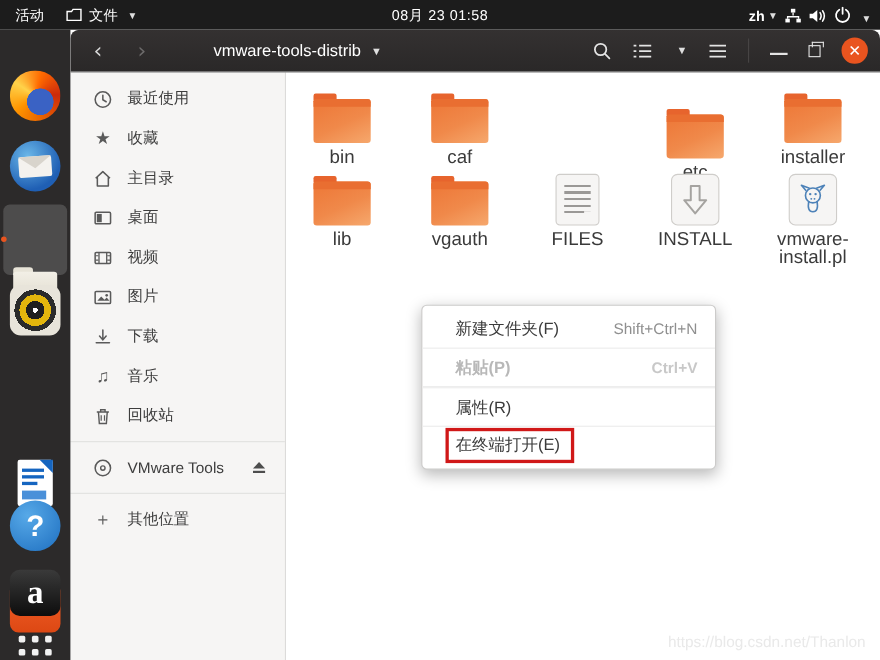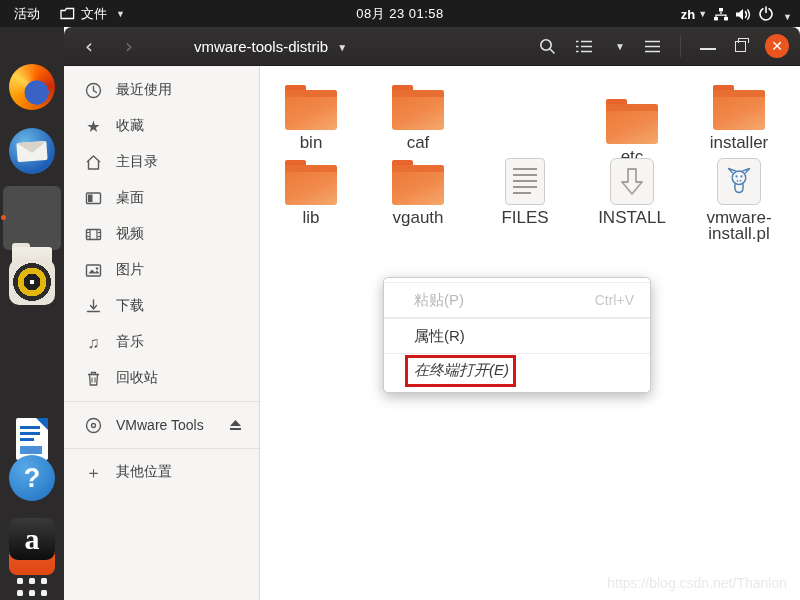--- a/index.html
+++ b/index.html
@@ -131,24 +131,24 @@
     border: 1px solid #cfcdca; border-radius: 6px; display: flex; align-items: center;
     justify-content: center; }
 
   
   .ctxmenu { position: absolute; left: 383px; top: 277px; width: 268px;
     background: #ffffff; border: 1px solid #cccbca; border-radius: 5px;
     box-shadow: 0 4px 14px rgba(0,0,0,.28); padding: 4px 0; z-index: 40; }
   .menu-item { height: 34px; display: flex; align-items: center;
     justify-content: space-between; padding: 0 16px 0 30px; font-size: 15px; color: #3b3b3b; }
   .menu-item .shortcut { color: #8f8f8f; font-size: 14px; }
-  .menu-item.disabled { color: #b8b8b8; }
+  .menu-item.disabled { color: #b8b8b8; font-weight: bold; }
   .menu-item.disabled .shortcut { color: #c8c8c8; }
   .menu-sep { height: 1px; background: #ececeb; }
-  .red-box { border: 3px solid #d01818; padding: 3px 4px 4px 6px; margin-left: -9px; font-style: italic; }
+  .red-box { border: 3px solid #d01818; padding: 3px 10px 4px 6px; margin-left: -9px; }
 
   
   .watermark { position: absolute; right: 13px; bottom: 9px; color: #e9e9e9;
     font-size: 14px; z-index: 6; }
 </style>
 </head>
 <body>
 
 <div class="topbar">
   <div class="tb-left">
@@ -436,20 +436,24 @@
             <circle cx="10.8" cy="12" r="0.7" fill="#4d82b8"></circle>
             <circle cx="13.2" cy="12" r="0.7" fill="#4d82b8"></circle>
           </svg>
     </div>
       </div>
     <div class="lbl" style="padding:0 4px">vmware-install.pl</div>
   </div>
 </div>
 
 <div class="ctxmenu">
+  <div class="menu-item">
+    <span>新建文件夹(F)</span>
+    <span class="shortcut">Shift+Ctrl+N</span>
+  </div>
   <div class="menu-sep"></div>
   <div class="menu-item disabled">
     <span>粘贴(P)</span>
     <span class="shortcut">Ctrl+V</span>
   </div>
   <div class="menu-sep"></div>
   <div class="menu-sep"></div>
   <div class="menu-item">
     <span>属性(R)</span>
   </div>

